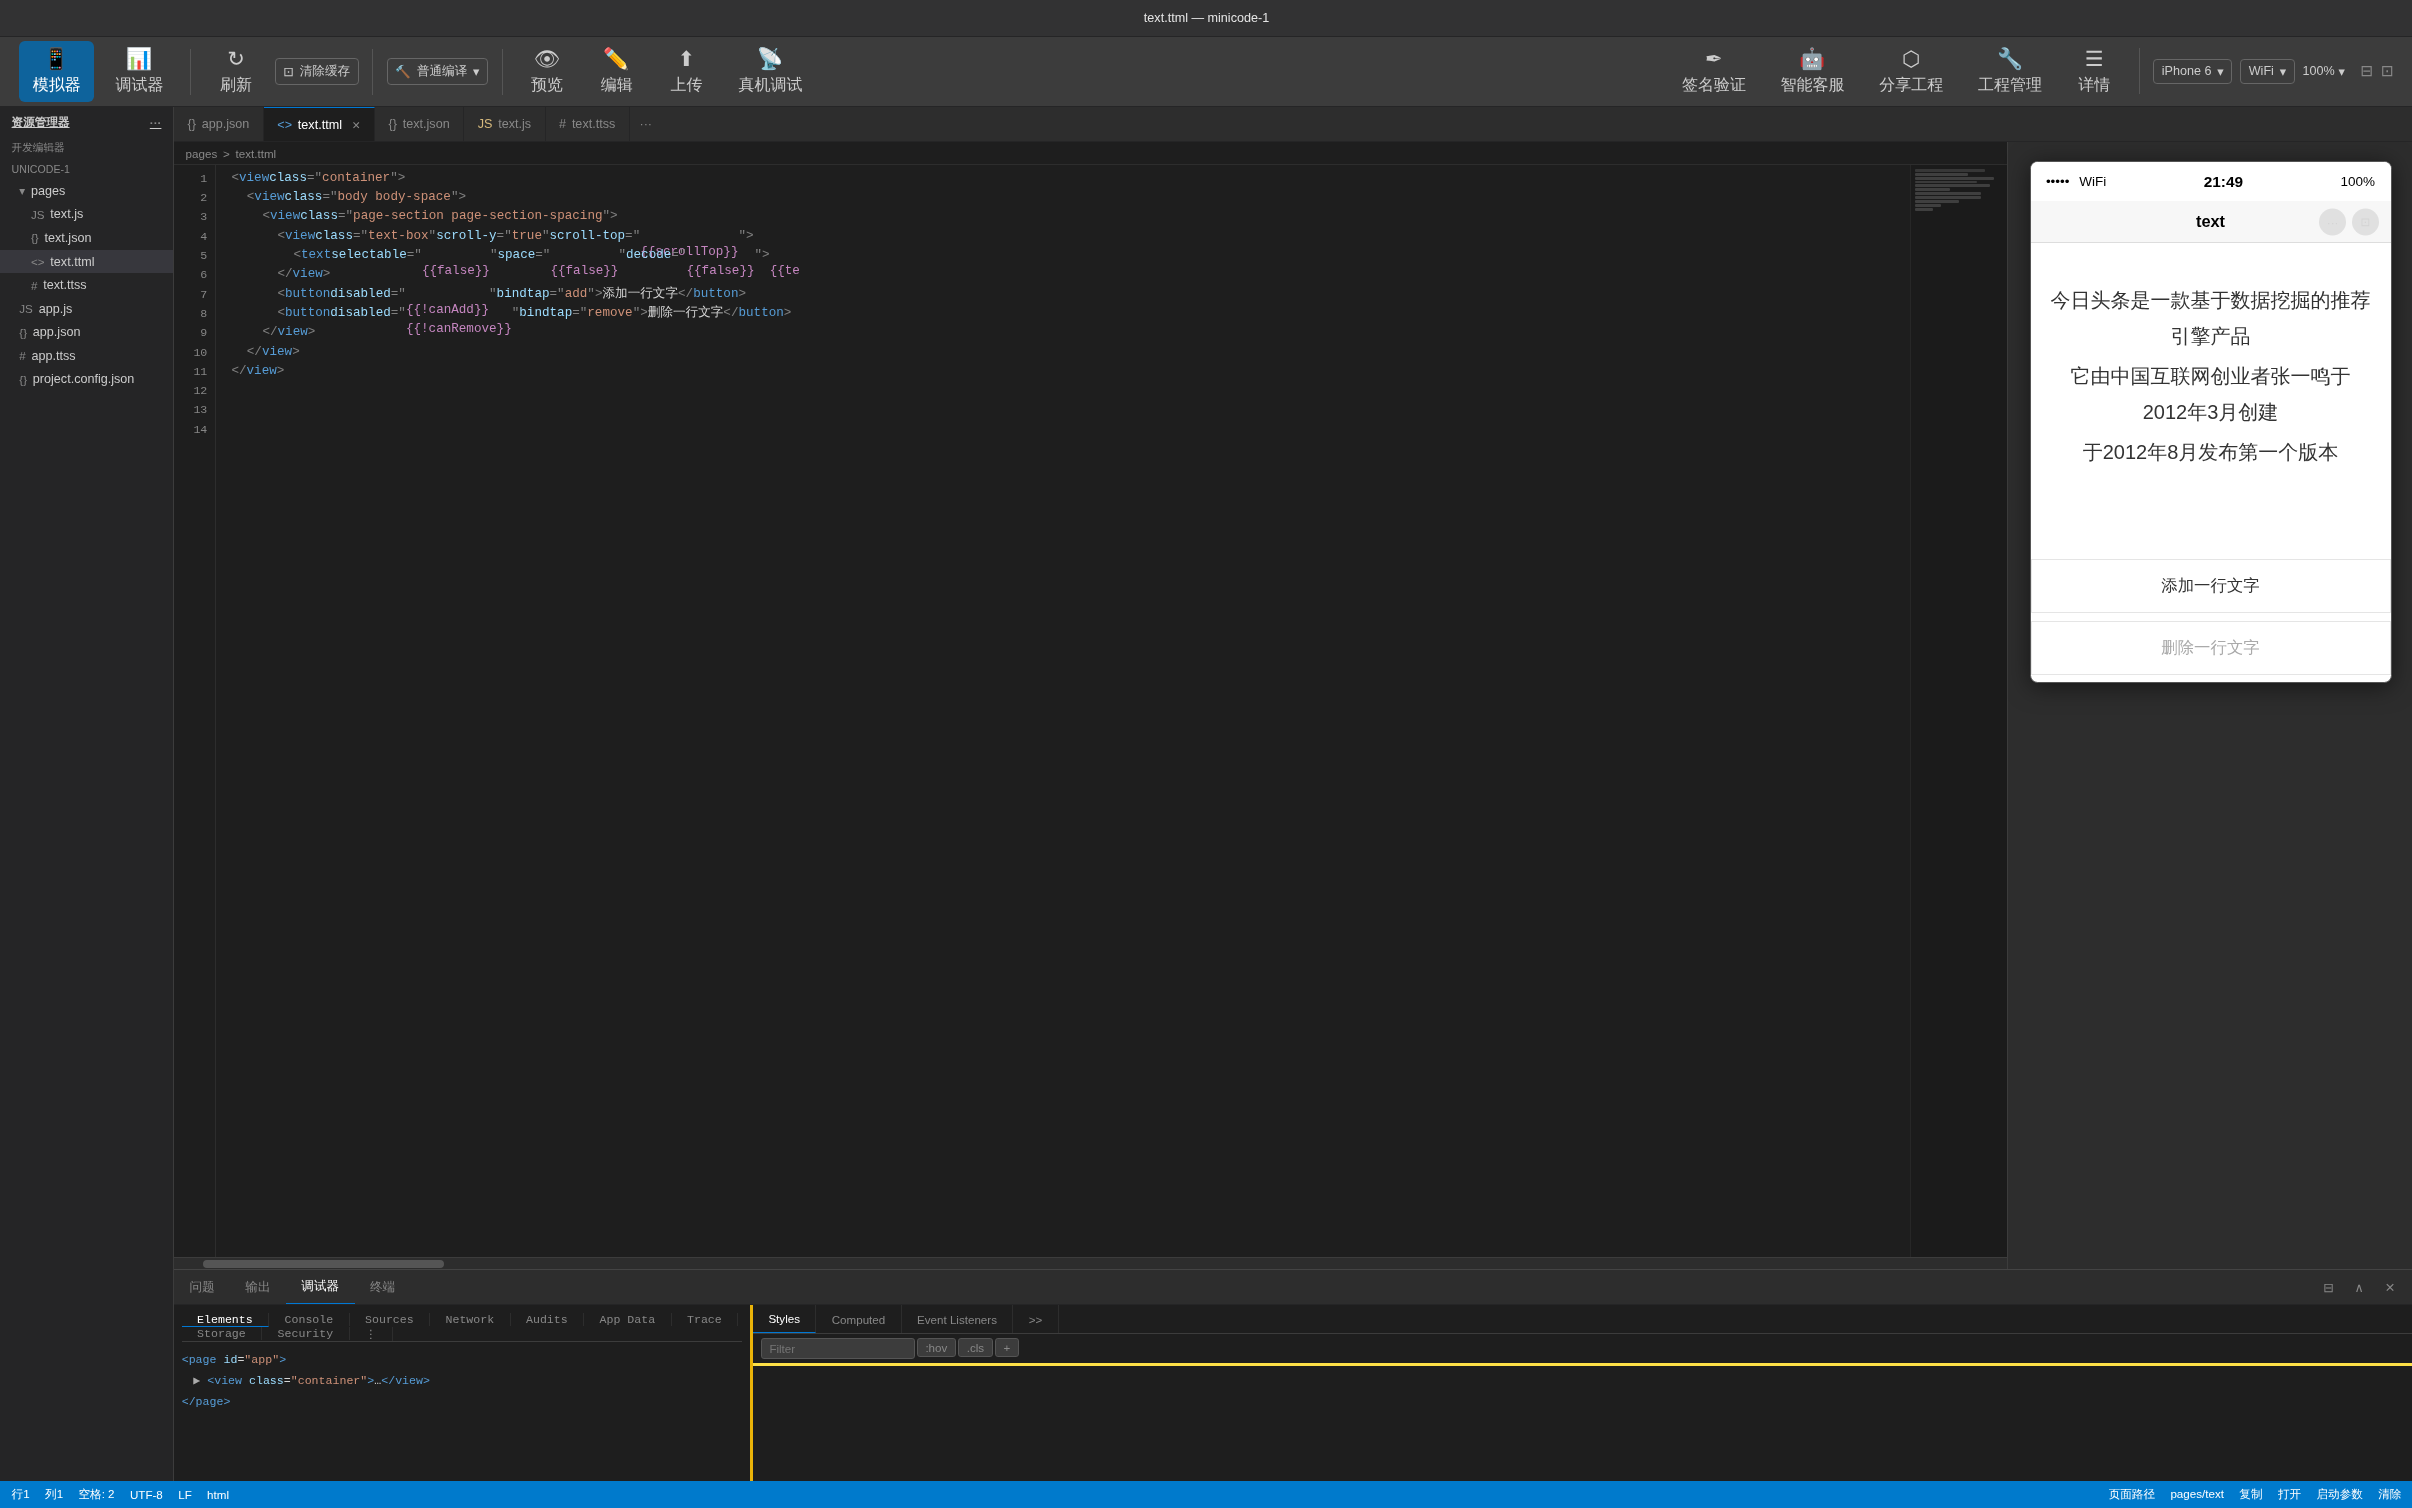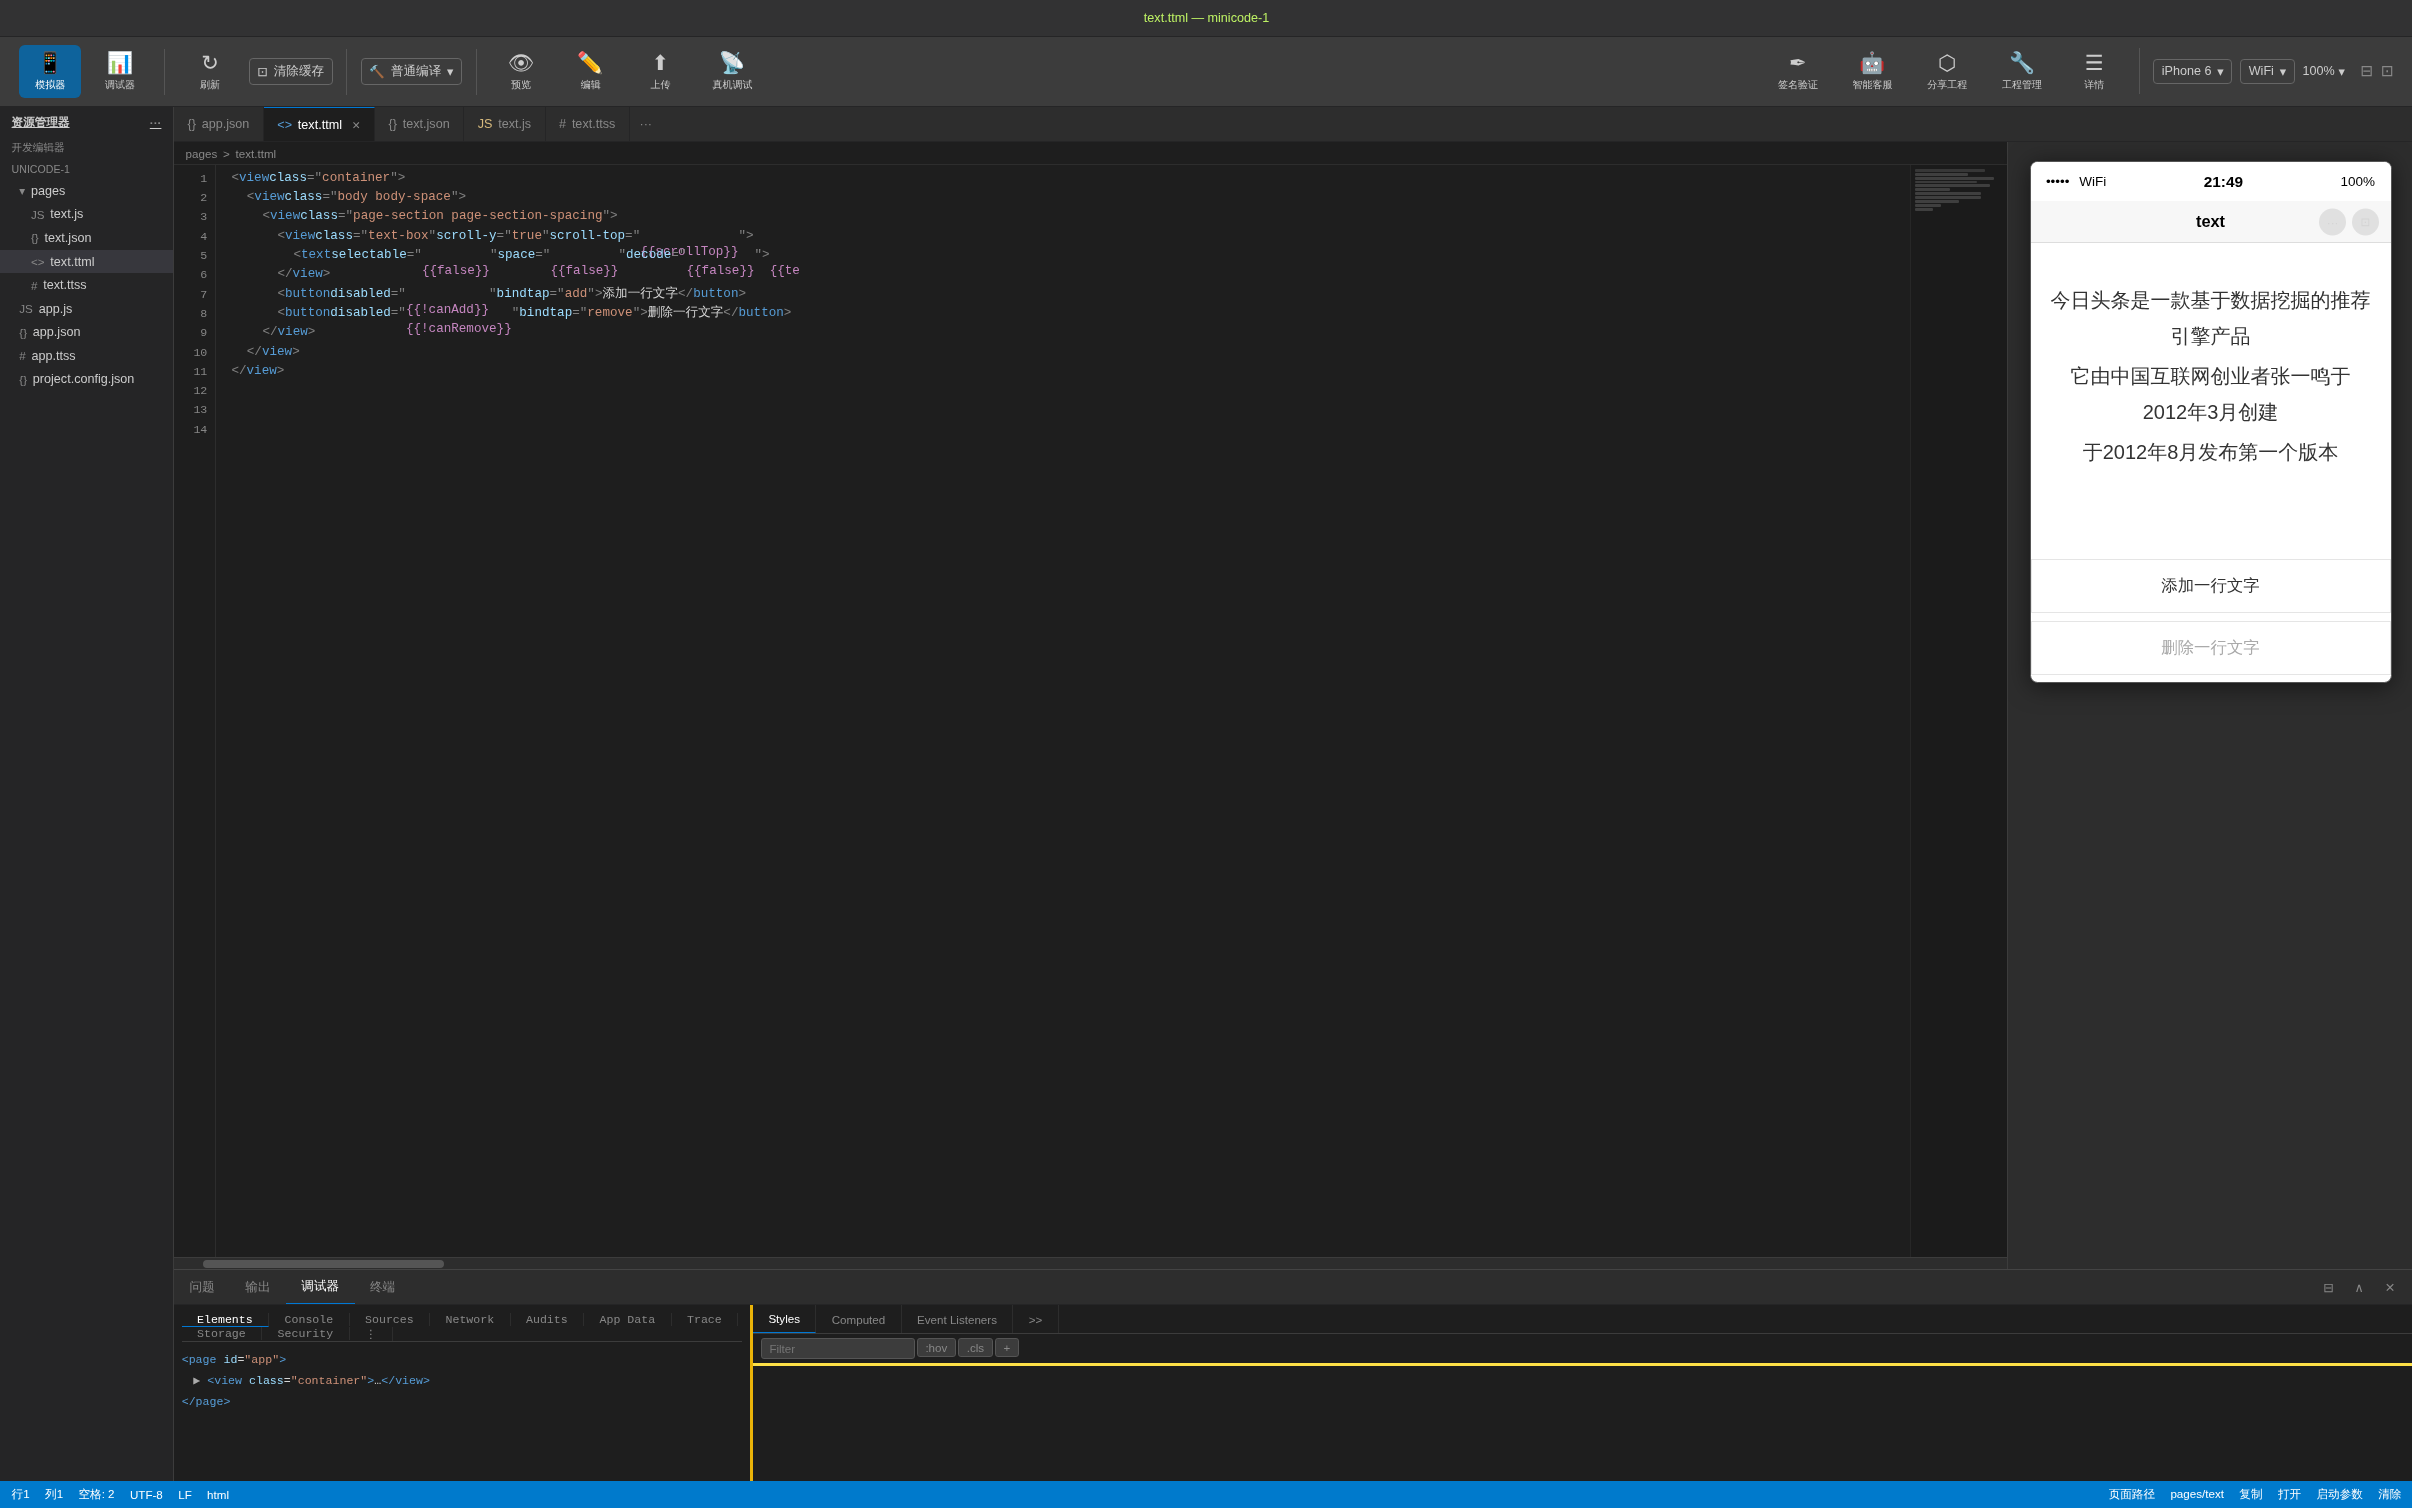--- a/index.html
+++ b/index.html
@@ -13,21 +13,21 @@
       font-size: 12.6px;
     }
 
     
     .title-bar {
       height: 37px;
       background: #323233;
       display: flex;
       align-items: center;
       justify-content: center;
-      color: #bef264;
+      color: #e5e5e5;
       font-size: 12.6px;
       border-bottom: 1px solid #252526;
     }
 
     
     .toolbar {
       height: 70px;
       background: #3c3c3c;
       display: flex;
       align-items: center;
@@ -42,21 +42,21 @@
       justify-content: center;
       gap: 3.9px;
       padding: 5.8px 13.5px;
       color: #cccccc;
       cursor: pointer;
       border-radius: 5.8px;
       min-width: 62px;
     }
     .toolbar-btn.active { background: #0e639c; color: white; }
     .toolbar-btn .icon { font-size: 21px; }
-    .toolbar-btn .label { font-size: 10px; }
+    .toolbar-btn .label { font-size: 16px; }
     .toolbar-sep { width: 1px; height: 46px; background: #555; margin: 0 5.8px; }
     .toolbar-dropdown {
       display: flex;
       align-items: center;
       background: #3c3c3c;
       border: 1px solid #666;
       border-radius: 3.9px;
       padding: 3.9px 7.7px;
       color: #ccc;
       gap: 5.8px;

